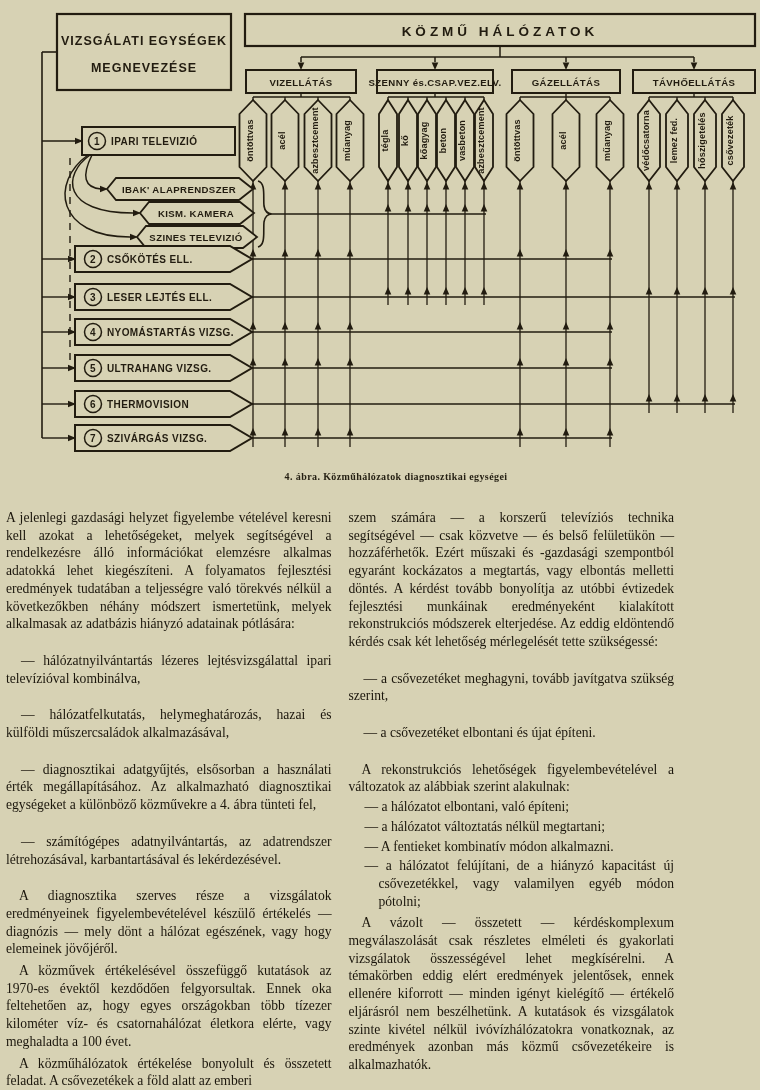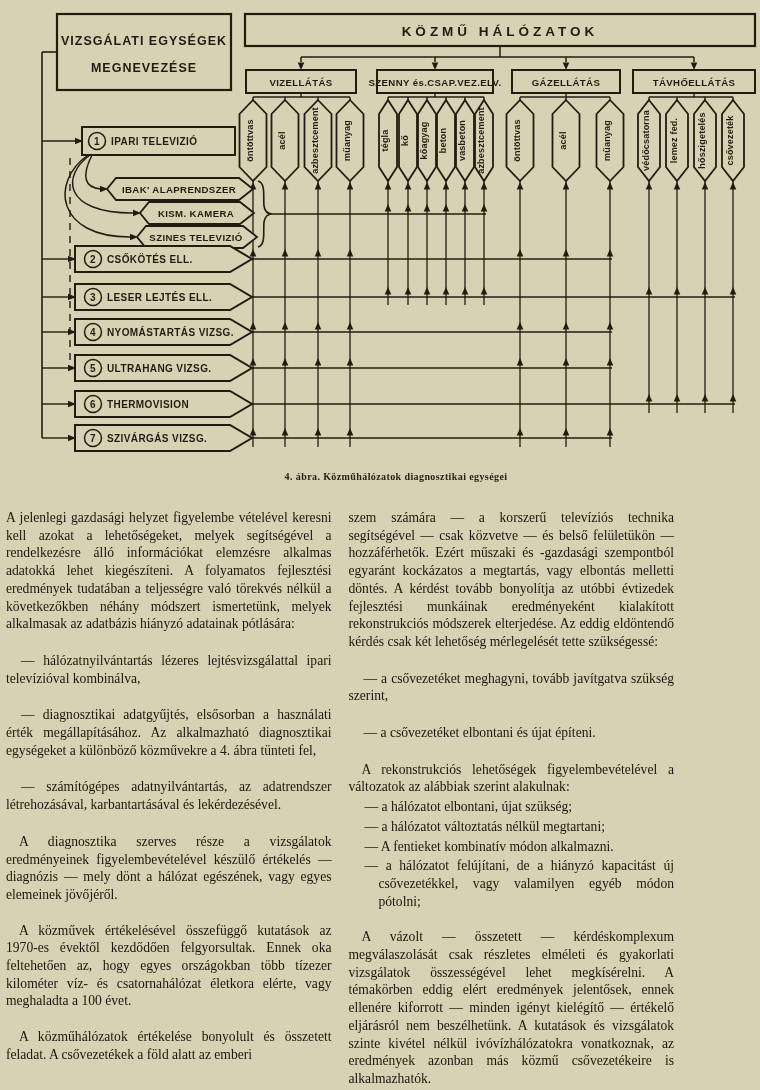--- a/index.html
+++ b/index.html
@@ -7,21 +7,21 @@
   #dg{position:absolute;top:0;left:0;}
   .caption{position:absolute;top:471px;left:16px;width:760px;text-align:center;
            font-family:"Liberation Serif","DejaVu Serif",serif;font-weight:bold;font-size:10px;
            color:#241f12;letter-spacing:.4px;}
   .article{position:absolute;top:509px;left:0;width:680px;display:flex;gap:17px;
            padding:0 6px;box-sizing:border-box;
            font-family:"Liberation Serif","DejaVu Serif",serif;font-size:13.6px;line-height:17.7px;
            color:#1b160c;text-align:justify;}
   .col{flex:1;min-width:0;}
   .p0{margin:0;}
-  .p{margin:18px 0 0;text-indent:13px;font-family:Liberation Serif, serif;}
+  .p{margin:4px 0 0;text-indent:13px;font-family:Liberation Serif, serif;}
   .dash{margin:19px 0;text-indent:15px;}
   .hang{margin:2px 0;padding-left:30px;text-indent:-14px;}
   .h4{margin:15px 0 12px;text-align:center;font-weight:bold;text-indent:0;}
 </style>
 </head>
 <body>
 
 <div class="page">
   <svg id="dg" width="760" height="465" viewBox="0 0 760 465">
       <line x1="57" y1="52" x2="42" y2="52" stroke="#221c10" stroke-width="1.6"></line>
@@ -252,31 +252,32 @@
       <polygon points="75,425 230,425 252,438 230,451 75,451" fill="#d7d2b4" stroke="#221c10" stroke-width="2"></polygon>
       <circle cx="93" cy="438" r="8.5" fill="none" stroke="#221c10" stroke-width="1.5"></circle>
       <text x="93" y="441.5" fill="#221c10" font-size="10" font-family="&quot;Liberation Sans&quot;,&quot;DejaVu Sans&quot;,sans-serif" text-anchor="middle" font-weight="600" letter-spacing="0.4">7</text>
       <text x="107" y="442" fill="#221c10" font-size="10" font-family="&quot;Liberation Sans&quot;,&quot;DejaVu Sans&quot;,sans-serif" text-anchor="start" font-weight="600" letter-spacing="0.4">SZIVÁRGÁS VIZSG.</text>
     </svg>
   <div class="caption">4. ábra. Közműhálózatok diagnosztikai egységei</div>
   <div class="article">
     <div class="col" id="col-left">
         <div class="p0">A jelenlegi gazdasági helyzet figyelembe vételével keresni kell azokat a lehetőségeket, melyek segítségével a rendelkezésre álló információkat elemzésre alkalmas adatokká lehet kiegészíteni. A folyamatos fejlesztési eredmények tudatában a teljességre való törekvés nélkül a következőkben néhány módszert ismertetünk, melyek alkalmasak az adatbázis hiányzó adatainak pótlására:</div>
         <div class="dash">— hálózatnyilvántartás lézeres lejtésvizsgálattal ipari televízióval kombinálva,</div>
+        <div class="dash">— hálózatfelkutatás, helymeghatározás, hazai és külföldi műszercsaládok alkalmazásával,</div>
         <div class="dash">— diagnosztikai adatgyűjtés, elsősorban a használati érték megállapításához. Az alkalmazható diagnosztikai egységeket a különböző közművekre a 4. ábra tünteti fel,</div>
         <div class="dash">— számítógépes adatnyilvántartás, az adatrendszer létrehozásával, karbantartásával és lekérdezésével.</div>
-        <div class="p">A diagnosztika szerves része a vizsgálatok eredményeinek figyelembevételével készülő értékelés — diagnózis — mely dönt a hálózat egészének, vagy egyes elemeinek jövőjéről.</div>
+        <div class="p">A diagnosztika szerves része a vizsgálatok eredményeinek figyelembevételével készülő értékelés — diagnózis — mely dönt a hálózat egészének, vagy hogy elemeinek jövőjéről.</div>
         <div class="p">A közművek értékelésével összefüggő kutatások az 1970-es évektől kezdődően felgyorsultak. Ennek oka feltehetően az, hogy egyes országokban több tízezer kilométer víz- és csatornahálózat életkora elérte, vagy meghaladta a 100 évet.</div>
         <div class="p">A közműhálózatok értékelése bonyolult és összetett feladat. A csővezetékek a föld alatt az emberi</div>
       </div>
     <div class="col" id="col-right">
         <div class="p0">szem számára — a korszerű televíziós technika segítségével — csak közvetve — és belső felületükön — hozzáférhetők. Ezért műszaki és -gazdasági szempontból egyaránt kockázatos a megtartás, vagy elbontás melletti döntés. A kérdést tovább bonyolítja az utóbbi évtizedek fejlesztési munkáinak eredményeként kialakított rekonstrukciós módszerek elterjedése. Az eddig eldöntendő kérdés csak két lehetőség mérlegelését tette szükségessé:</div>
         <div class="dash">— a csővezetéket meghagyni, tovább javítgatva szükség szerint,</div>
         <div class="dash">— a csővezetéket elbontani és újat építeni.</div>
         <div class="p">A rekonstrukciós lehetőségek figyelembevételével a változatok az alábbiak szerint alakulnak:</div>
-        <div class="hang">— a hálózatot elbontani, újat szükség;</div>
+        <div class="hang">— a hálózatot elbontani, való építeni;</div>
         <div class="hang">— a hálózatot változtatás nélkül megtartani;</div>
         <div class="hang">— A fentieket kombinatív módon alkalmazni.</div>
         <div class="hang">— a hálózatot felújítani, de a hiányzó kapacitást új csővezetékkel, vagy valamilyen egyéb módon pótolni;</div>
         <div class="p">A vázolt — összetett — kérdéskomplexum megválaszolását csak részletes elméleti és gyakorlati vizsgálatok összességével lehet megkísérelni. A témakörben eddig elért eredmények jelentősek, ennek ellenére kiforrott — minden igényt kielégítő — értékelő eljárásról nem beszélhetünk. A kutatások és vizsgálatok szinte kivétel nélkül ivóvízhálózatokra vonatkoznak, az eredmények azonban más közmű csővezetékeire is alkalmazhatók.</div>
       </div>
   </div>
 </div>
 
 </body></html>

